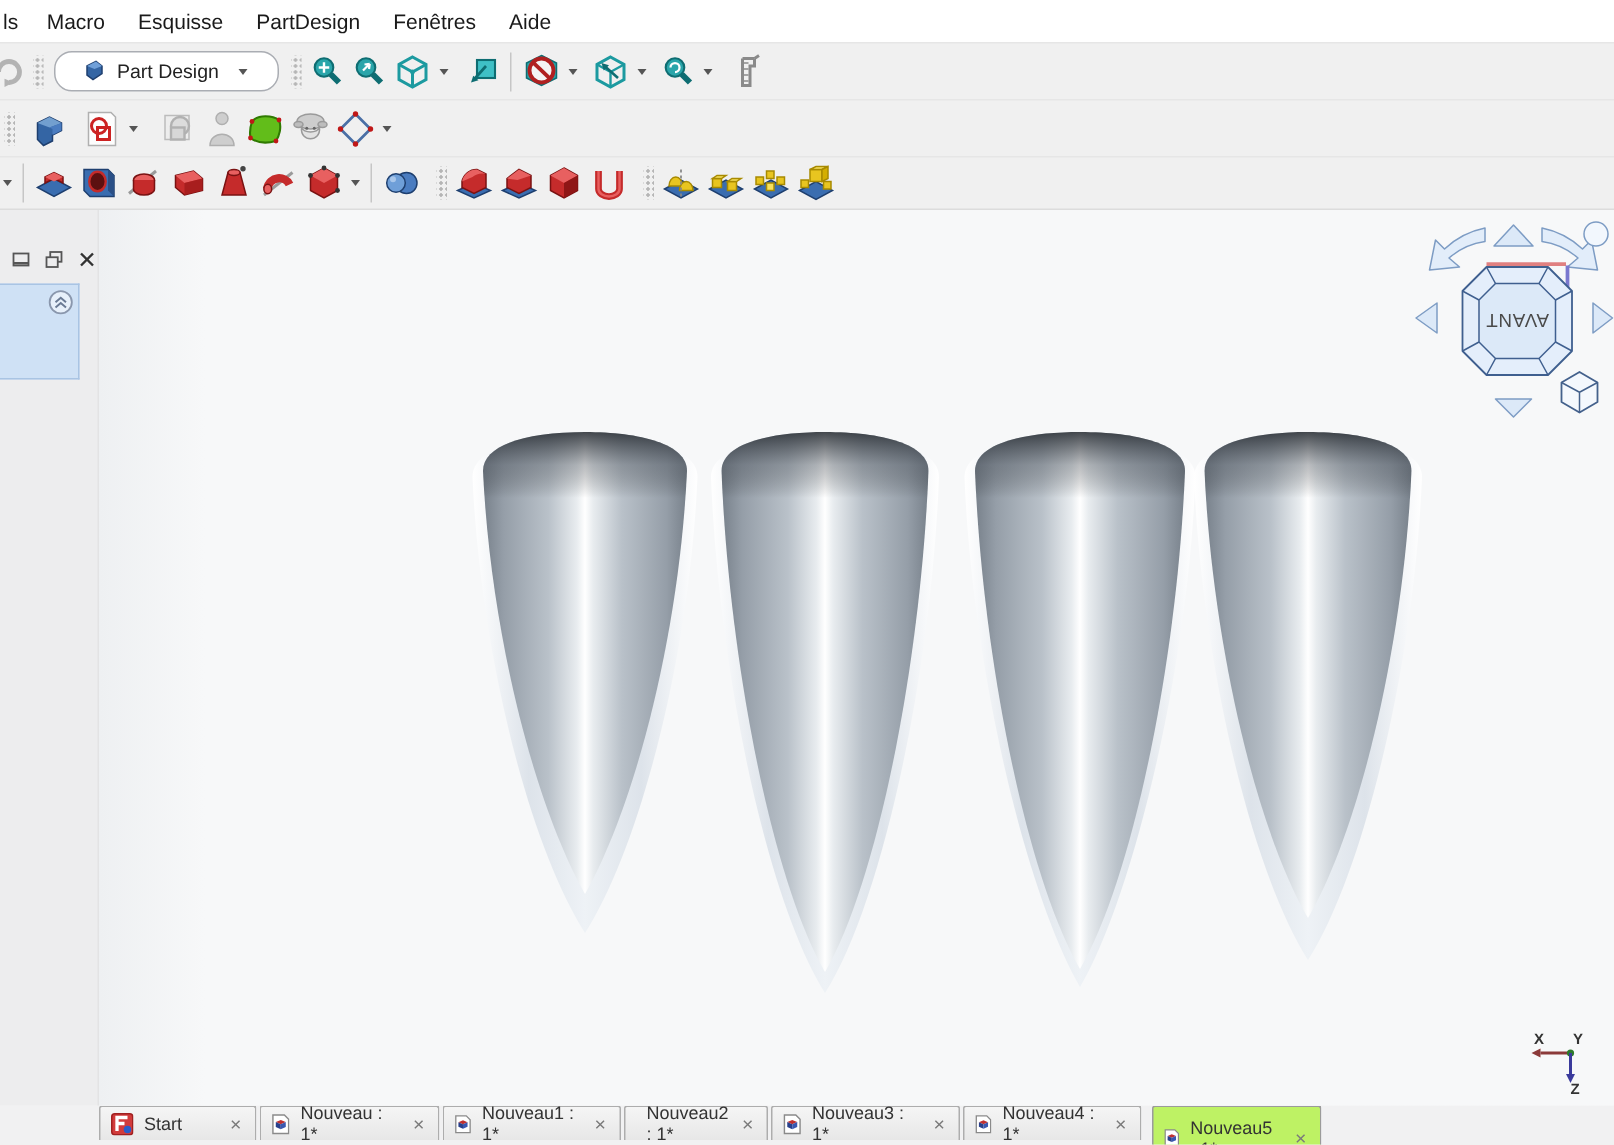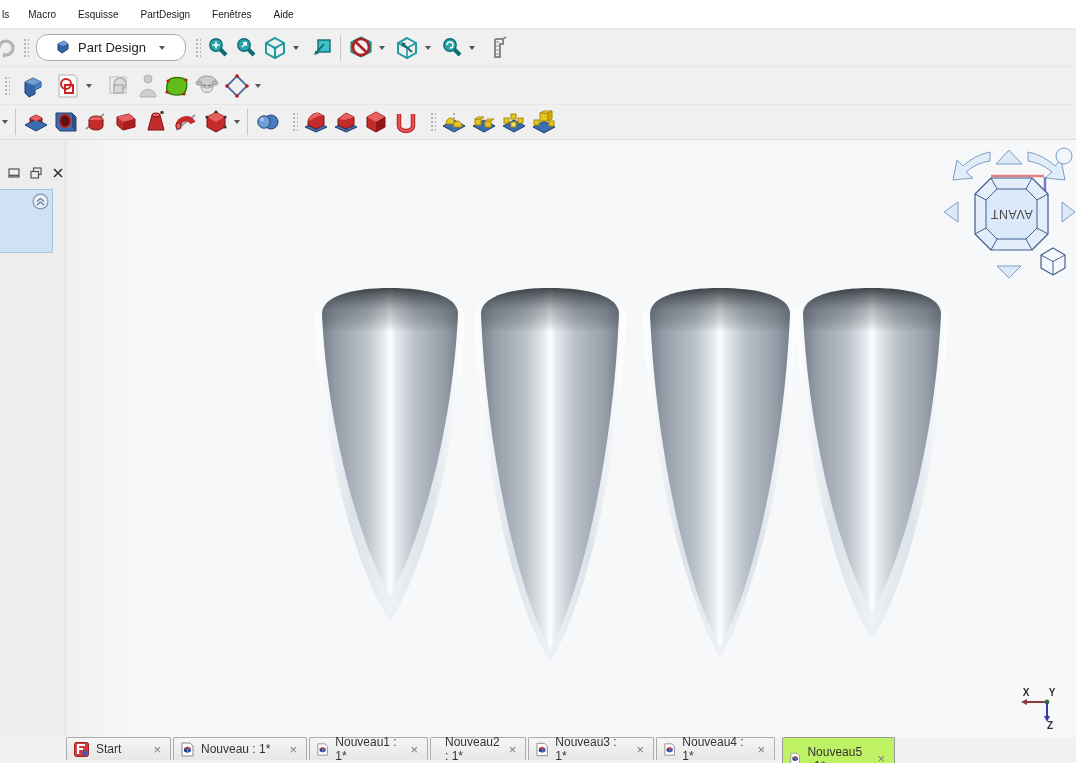--- a/index.html
+++ b/index.html
@@ -1,21 +1,21 @@
 <!DOCTYPE html>
 <html><head>
 <meta charset="utf-8">
 <style>
   * { margin:0; padding:0; box-sizing:border-box; }
   html,body { width:1076px; height:763px; overflow:hidden;
     font-family:"Liberation Sans", sans-serif; background:#f0f0f0; }
 
   
   .menubar { height:28px; background:#ffffff; display:flex; align-items:center;
-    font-size:10px; color:#1a1a1a; }
+    font-size:14px; color:#1a1a1a; }
   .menu-item { padding:5px 11px; cursor:default; }
   .menu-item:first-child { padding-left:2px; padding-right:8px; }
 
   
   .toolbar { display:flex; align-items:center; background:#f0f0f0; }
   .tb1 { height:38px; border-top:1px solid #e6e6e6; }
   .tb2 { height:38px; border-top:1px solid #e6e6e6; }
   .tb3 { height:36px; border-top:1px solid #e6e6e6; border-bottom:1px solid #dcdcdc; }
   .tbtn { height:30px; min-width:26px; display:flex; align-items:center; justify-content:center;
     padding:0 2px; border-radius:2px; }
@@ -477,21 +477,21 @@
 <div class="tabbar">
   <div class="tab" style="width:105px">
     <svg width="15" height="15" viewBox="0 0 15 15">
       <rect x="0.5" y="0.5" width="14" height="14" rx="2" fill="#d23b3b" stroke="#a02020"></rect>
       <path d="M4 12 V3 H11 M4 7 H9" stroke="#ffffff" stroke-width="2.2" fill="none"></path>
       <circle cx="11" cy="11" r="2.5" fill="#2a5cc8"></circle>
     </svg>
     <span>Start</span>
     <span class="close">×</span>
   </div>
-  <div class="tab" style="width:134px">
+  <div class="tab" style="width:120px">
     <svg width="13" height="15" viewBox="0 0 13 15">
       <path d="M1 1 h8 l3 3 v10 H1 Z" fill="#fff" stroke="#8a8a8a"></path>
       <polygon points="3,6 6.5,4.5 10,6 6.5,7.5" fill="#c03030"></polygon>
       <polygon points="3,6 6.5,7.5 6.5,11 3,9.5" fill="#28408c"></polygon>
       <polygon points="10,6 6.5,7.5 6.5,11 10,9.5" fill="#3a58b0"></polygon>
     </svg>
     <span>Nouveau : 1*</span>
     <span class="close">×</span>
   </div>
   <div class="tab" style="width:119px">

